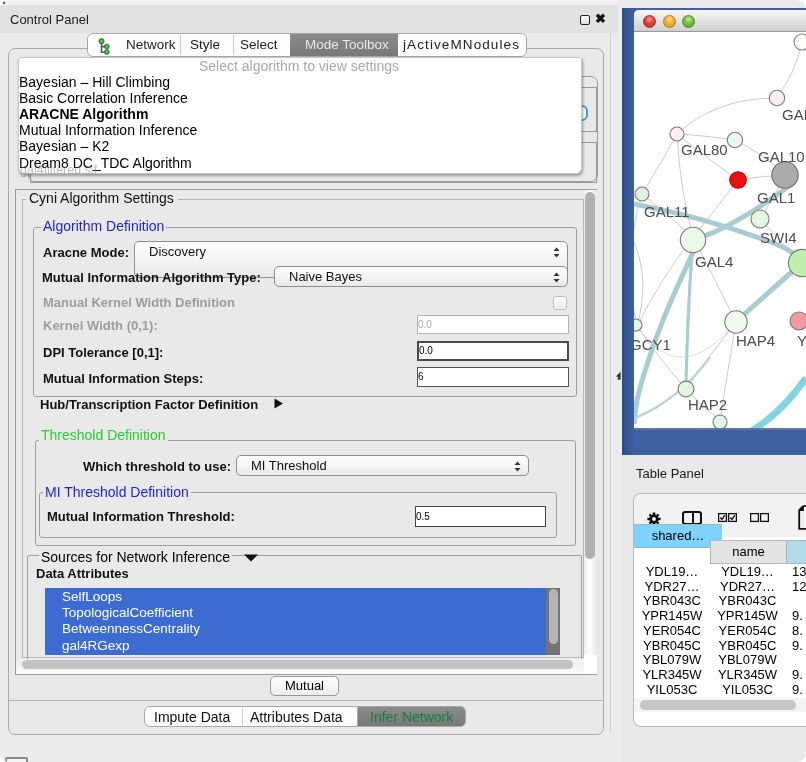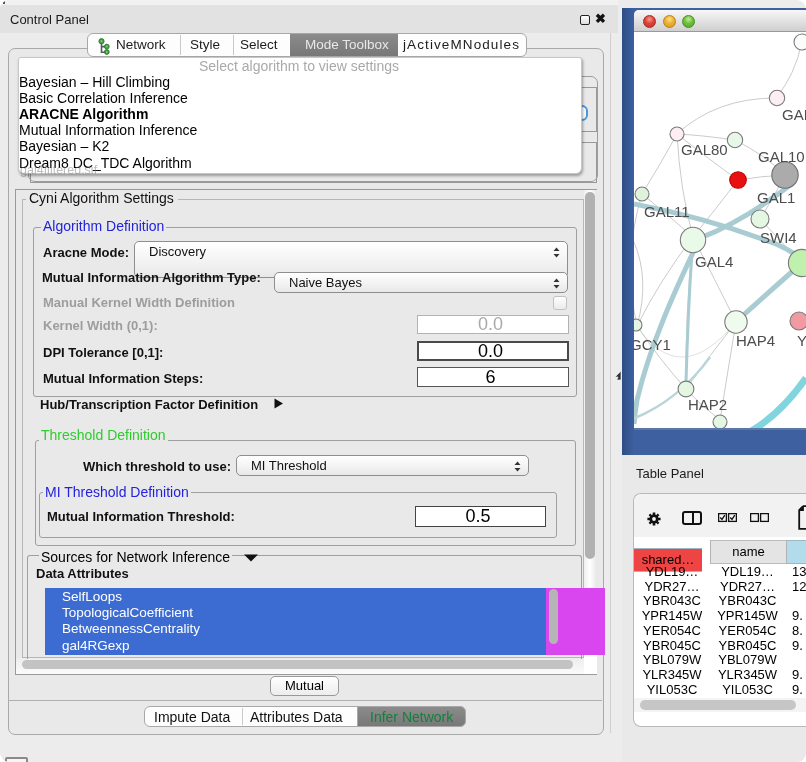--- a/index.html
+++ b/index.html
@@ -4,21 +4,21 @@
 <style>
   html,body{margin:0;padding:0;}
   body{font-family:"Liberation Sans",sans-serif;}
   #page{position:relative;width:806px;height:762px;background:#ececec;overflow:hidden;border-radius:9px;}
   .abs{position:absolute;}
   .bold{font-weight:bold;}
   .grp{position:absolute;border:1px solid #9f9f9f;border-radius:3px;}
   .grptitle{position:absolute;background:#e9e9e9;padding:0 2px;line-height:12px;font-size:13px;}
   .combo{position:absolute;border:1px solid #8e8e8e;border-radius:5px;background:linear-gradient(#ffffff,#f2f2f2 60%,#e8e8e8);box-sizing:border-box;}
   .combo .ctext{position:absolute;left:14px;top:2px;font-size:13px;color:#111;}
-  .field{position:absolute;background:#fff;box-sizing:border-box;font-size:18px;text-align:center;padding-right:5px;}
+  .field{position:absolute;background:#fff;box-sizing:border-box;font-size:10px;text-align:left;padding-right:5px;}
   .lbl{position:absolute;font-size:13px;color:#111;white-space:nowrap;}
 </style>
 </head>
 <body>
 <div id="page">
 
   <div class="abs" style="left:0;top:0;width:622px;height:5px;background:#f1f1f1;"></div>
   <div class="abs" style="left:3px;top:0;width:2px;height:4px;background:#555;"></div>
 
   <div class="abs" style="left:0;top:5px;width:618px;height:28px;background:#e2e2e2;"></div>
@@ -38,21 +38,21 @@
 
     <svg class="abs" style="left:10px;top:4px;" width="14" height="18" viewBox="0 0 14 18">
       <path d="M4.5 5 L4.5 15.3 L9.6 15.3 M4.5 9.6 L9.6 9.6" stroke="#565b68" stroke-width="1.6" fill="none"></path>
       <circle cx="4.5" cy="4.2" r="2.6" fill="#3f9e42" stroke="#2a7a2e" stroke-width="0.9"></circle>
       <circle cx="4.5" cy="4.2" r="1.1" fill="#7cc87e"></circle>
       <circle cx="9.8" cy="9.6" r="2.4" fill="#3f9e42" stroke="#2a7a2e" stroke-width="0.9"></circle>
       <circle cx="9.8" cy="9.6" r="1" fill="#7cc87e"></circle>
       <circle cx="9.8" cy="15" r="2.4" fill="#3f9e42" stroke="#2a7a2e" stroke-width="0.9"></circle>
       <circle cx="9.8" cy="15" r="1" fill="#7cc87e"></circle>
     </svg>
-    <div class="abs" style="left:29px;top:4px;font-size:13.5px;color:#1c1c1c;white-space:nowrap;">Network</div>
+    <div class="abs" style="left:39px;top:4px;font-size:13.5px;color:#1c1c1c;white-space:nowrap;">Network</div>
     <div class="abs" style="left:103px;top:4px;font-size:13.5px;color:#1c1c1c;white-space:nowrap;">Style</div>
     <div class="abs" style="left:153px;top:4px;font-size:13.5px;color:#1c1c1c;white-space:nowrap;">Select</div>
     <div class="abs" style="left:218px;top:4px;font-size:13.5px;color:#e8e8e8;white-space:nowrap;">Mode Toolbox</div>
     <div class="abs" style="left:316px;top:4px;font-size:13.5px;letter-spacing:1.1px;color:#1c1c1c;white-space:nowrap;">jActiveMNodules</div>
   </div>
 
   <div class="abs" style="left:28px;top:76px;width:568px;height:104px;border:1px solid #9d9d9d;border-radius:7px;"></div>
   <div class="abs" style="left:30px;top:87px;width:565px;height:43px;border:1px solid #999;"></div>
   <div class="abs" style="left:545px;top:104.5px;width:43px;height:16px;border:2.5px solid #4b94dc;border-radius:6px;background:#fdfefe;box-sizing:border-box;"></div>
   <div class="abs" style="left:30px;top:142px;width:565px;height:39px;border:1px solid #999;"></div>
@@ -75,21 +75,21 @@
 
   <div class="lbl bold" style="left:43px;top:245px;">Aracne Mode:</div>
   <div class="combo" style="left:134px;top:241px;width:434px;height:37px;">
     <span class="ctext">Discovery</span>
     <svg class="abs" style="right:6px;top:4px;" width="9" height="13" viewBox="0 0 9 13">
         <path d="M1.5 5 L4.5 1.5 L7.5 5 Z M1.5 8 L4.5 11.5 L7.5 8 Z" fill="#333"></path>
       </svg>
   </div>
 
   <div class="lbl bold" style="left:42px;top:270px;">Mutual Information Algorithm Type:</div>
-  <div class="combo" style="left:274px;top:266px;width:294px;height:21px;margin-top:6px;">
+  <div class="combo" style="left:274px;top:266px;width:294px;height:21px;">
     <span class="ctext">Naive Bayes</span>
     <svg class="abs" style="right:6px;top:4px;" width="9" height="13" viewBox="0 0 9 13">
         <path d="M1.5 5 L4.5 1.5 L7.5 5 Z M1.5 8 L4.5 11.5 L7.5 8 Z" fill="#333"></path>
       </svg>
   </div>
 
   <div class="lbl bold" style="left:43px;top:295px;color:#9d9d9d;">Manual Kernel Width Definition</div>
   <div class="abs" style="left:553px;top:296px;width:12px;height:12px;border:1px solid #c0c0c0;border-radius:3px;background:linear-gradient(#fefefe,#ececec);"></div>
 
   <div class="lbl bold" style="left:43px;top:318px;color:#9d9d9d;">Kernel Width (0,1):</div>
@@ -123,21 +123,21 @@
   <div class="field" style="left:415px;top:506px;width:131px;height:21px;border:1px solid #444;color:#000;line-height:19px;">0.5</div>
 
   <div class="grp" style="left:27px;top:555px;width:553px;height:103px;border-bottom:none;border-radius:3px 3px 0 0;"></div>
   <div class="grptitle" style="left:39px;top:551px;font-size:14px;">Sources for Network Inference</div>
   <svg class="abs" style="left:244px;top:553.5px;" width="14" height="8" viewBox="0 0 14 8">
       <path d="M0 0.5 L14 0.5 L7 7.5 Z" fill="#111"></path>
     </svg>
 
   <div class="lbl bold" style="left:36px;top:566px;">Data Attributes</div>
 
-  <div class="abs" style="left:45px;top:588px;width:560px;height:67px;background:#d946ef;overflow:hidden;">
+  <div class="abs" style="left:45px;top:588px;width:515px;height:67px;background:#737373;overflow:hidden;">
     <div class="abs" style="left:0;top:0;width:501px;height:67px;background:#3c6bd2;"></div>
     <div class="abs" style="left:17px;top:1px;font-size:13.5px;color:#fff;line-height:16.2px;">SelfLoops<br>TopologicalCoefficient<br>BetweennessCentrality<br>gal4RGexp</div>
     <div class="abs" style="left:504px;top:1px;width:9px;height:55px;background:#b5b5b5;border-radius:5px;"></div>
   </div>
 
   <div class="abs" style="left:270px;top:676px;width:67px;height:18px;background:linear-gradient(#fff,#ededed);border:1px solid #999;border-radius:5px;text-align:center;font-size:13px;line-height:17px;">Mutual</div>
 
   <div class="abs" style="left:8px;top:700px;width:594px;height:1px;background:#b0b0b0;"></div>
 
   <div id="bottabs" class="abs" style="left:144px;top:706px;height:21px;">
@@ -264,21 +264,21 @@
       <path d="M12.2 4.5 L14 6.4 L16.8 2.2" stroke="#111" stroke-width="1.3" fill="none"></path>
     </svg>
     <svg class="abs" style="left:116px;top:19px;" width="19" height="10" viewBox="0 0 19 10">
       <rect x="0.6" y="0.6" width="7.8" height="7.8" fill="none" stroke="#111" stroke-width="1.3"></rect>
       <rect x="10.6" y="0.6" width="7.8" height="7.8" fill="none" stroke="#111" stroke-width="1.3"></rect>
     </svg>
     <svg class="abs" style="left:164px;top:11px;" width="9" height="25" viewBox="0 0 9 25">
       <path d="M5 1.2 L14 1.2 M5 1.2 L1.2 5 L1.2 23.8 L14 23.8 M5 1.2 L5 5 L1.2 5" fill="none" stroke="#111" stroke-width="1.8"></path>
     </svg>
 
-    <div class="abs" style="left:0;top:54px;width:68px;height:22px;background:#ef4444;border-top:1px solid #9db8c2;border-bottom:1px solid #9db8c2;text-align:center;font-size:13px;line-height:22px;">shared…</div>
+    <div class="abs" style="left:0;top:30px;width:88px;height:22px;background:#7dd3fc;border-top:1px solid #9db8c2;border-bottom:1px solid #9db8c2;text-align:center;font-size:13px;line-height:22px;">shared…</div>
     <div class="abs" style="left:76px;top:46px;width:75px;height:22px;background:#e4e4e4;border-top:1px solid #bbb;border-bottom:1px solid #bbb;border-left:1px solid #b3b3b3;text-align:center;font-size:13px;line-height:22px;">name</div>
     <div class="abs" style="left:152px;top:46px;width:21px;height:22px;background:#b2dcec;border-top:1px solid #9db8c2;border-bottom:1px solid #9db8c2;border-left:1px solid #b3b3b3;"></div>
 
     <div class="abs" style="left:0;top:71px;width:76px;text-align:center;font-size:13px;line-height:14.7px;color:#000;">YDL19…<br>YDR27…<br>YBR043C<br>YPR145W<br>YER054C<br>YBR045C<br>YBL079W<br>YLR345W<br>YIL053C</div>
     <div class="abs" style="left:76px;top:71px;width:75px;text-align:center;font-size:13px;line-height:14.7px;color:#000;">YDL19…<br>YDR27…<br>YBR043C<br>YPR145W<br>YER054C<br>YBR045C<br>YBL079W<br>YLR345W<br>YIL053C</div>
     <div class="abs" style="left:158px;top:71px;width:20px;text-align:left;font-size:13px;line-height:14.7px;color:#000;">13<br>12<br><br>9.<br>8.<br>9.<br><br>9.<br>9.</div>
 
     <div class="abs" style="left:0;top:204px;width:173px;height:14px;background:#f4f4f4;"></div>
     <div class="abs" style="left:6px;top:206px;width:156px;height:10px;background:#c6c6c6;border-radius:5px;"></div>
   </div>

